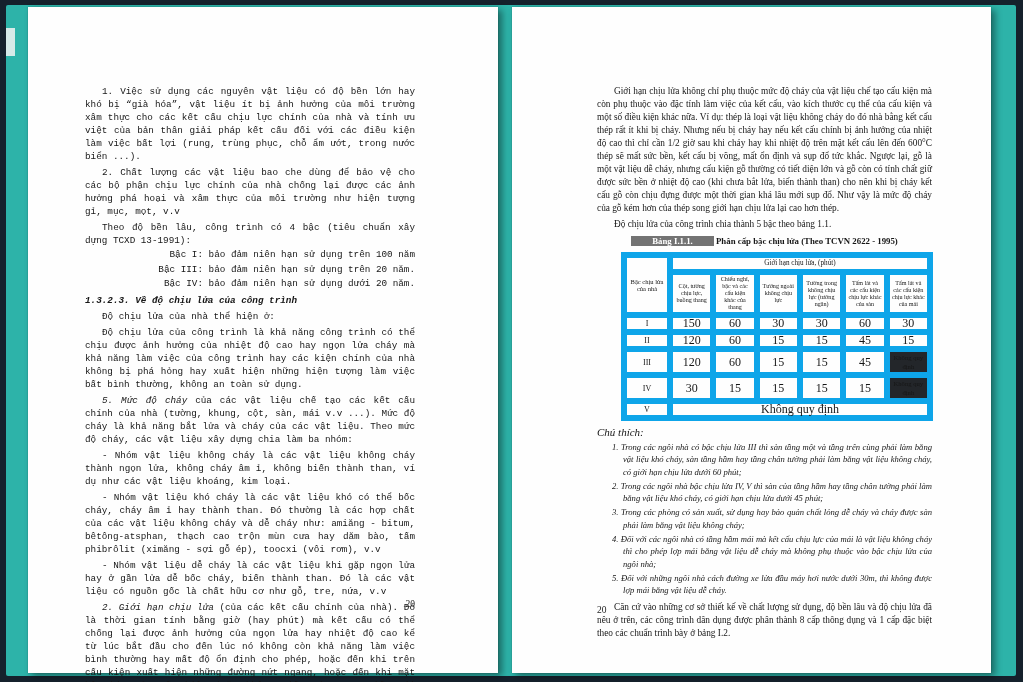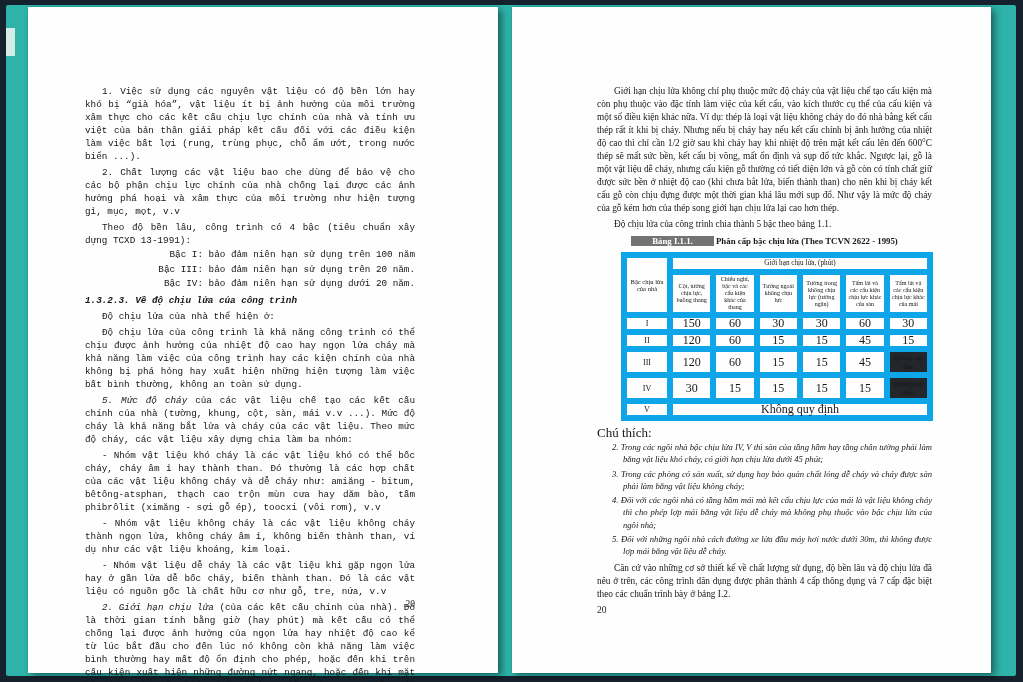--- a/index.html
+++ b/index.html
@@ -53,21 +53,21 @@
     border:6px solid #0ea5e9; text-align:center; vertical-align:middle;
     padding:1px 2px; color:#161616;
   }
   td.corner { width:46px; font-size:6.5px; line-height:7.5px; }
   td.spanhdr { font-size:7.2px; height:13px; }
   td.sub { font-size:6.1px; line-height:7px; height:35px; padding:1px; }
   td.rl { font-size:8px; height:13px; }
   td.val { font-size:12px; height:13px; }
   td.dark { background:#23262a; color:#ffffff; font-size:6.6px; }
 
-  .notes-heading { font-size:13px; margin:2px 0 2px 0; }
+  .notes-heading { font-style:italic; font-size:11px; margin:2px 0 2px 0; }
   .note {
     font-style:italic; font-size:8.6px; line-height:12.3px;
     margin:0 0 2px 26px; text-indent:-11px; text-align:justify;
   }
 </style>
 </head>
 <body>
 
 <div class="teal-bg"></div>
 <div class="edge-tab"></div>
@@ -77,22 +77,22 @@
     <p class="para">1. Việc sử dụng các nguyên vật liệu có độ bền lớn hay khó bị “già hóa”, vật liệu ít bị ảnh hưởng của môi trường xâm thực cho các kết cấu chịu lực chính của nhà và tính ưu việt của bản thân giải pháp kết cấu đối với các điều kiện làm việc bất lợi (rung, trùng phục, chỗ ẩm ướt, trong nước biển ...).</p>
     <p class="para">2. Chất lượng các vật liệu bao che dùng để bảo vệ cho các bộ phận chịu lực chính của nhà chống lại được các ảnh hưởng phá hoại và xâm thực của môi trường như hiện tượng gỉ, mục, mọt, v.v</p>
     <p class="para nogap">Theo độ bền lâu, công trình có 4 bậc (tiêu chuẩn xây dựng TCXD 13-1991):</p>
     <div class="bac">Bậc I: bảo đảm niên hạn sử dụng trên 100 năm</div>
     <div class="bac">Bậc III: bảo đảm niên hạn sử dụng trên 20 năm.</div>
     <div class="bac">Bậc IV: bảo đảm niên hạn sử dụng dưới 20 năm.</div>
     <p class="heading">1.3.2.3. Về độ chịu lửa của công trình</p>
     <p class="para">Độ chịu lửa của nhà thể hiện ở:</p>
     <p class="para">Độ chịu lửa của công trình là khả năng công trình có thể chịu được ảnh hưởng của nhiệt độ cao hay ngọn lửa cháy mà khả năng làm việc của công trình hay các kiện chính của nhà không bị phá hỏng hay xuất hiện những hiện tượng làm việc bất bình thường, không an toàn sử dụng.</p>
     <p class="para"><span class="lead">5. Mức độ cháy</span><span> của các vật liệu chế tạo các kết cấu chính của nhà (tường, khung, cột, sàn, mái v.v ...). Mức độ cháy là khả năng bắt lửa và cháy của các vật liệu. Theo mức độ cháy, các vật liệu xây dựng chia làm ba nhóm:</span></p>
+    <p class="para">- Nhóm vật liệu không cháy là các vật liệu không cháy thành ngọn lửa, không cháy âm ỉ, không biến thành than, ví dụ như các vật liệu khoáng, kim loại.</p>
     <p class="para">- Nhóm vật liệu khó cháy là các vật liệu khó có thể bốc cháy, cháy âm ỉ hay thành than. Đó thường là các hợp chất của các vật liệu không cháy và dễ cháy như: amiăng - bitum, bêtông-atsphan, thạch cao trộn mùn cưa hay dăm bào, tấm phibrôlit (ximăng - sợi gỗ ép), toocxi (vôi rơm), v.v</p>
-    <p class="para">- Nhóm vật liệu không cháy là các vật liệu không cháy thành ngọn lửa, không cháy âm ỉ, không biến thành than, ví dụ như các vật liệu khoáng, kim loại.</p>
     <p class="para">- Nhóm vật liệu dễ cháy là các vật liệu khi gặp ngọn lửa hay ở gần lửa dễ bốc cháy, biến thành than. Đó là các vật liệu có nguồn gốc là chất hữu cơ như gỗ, tre, nứa, v.v</p>
     <p class="para"><span class="lead">2. Giới hạn chịu lửa</span><span> (của các kết cấu chính của nhà). Đó là thời gian tính bằng giờ (hay phút) mà kết cấu có thể chống lại được ảnh hưởng của ngọn lửa hay nhiệt độ cao kể từ lúc bắt đầu cho đến lúc nó không còn khả năng làm việc bình thường hay mất độ ổn định cho phép, hoặc đến khi trên cấu kiện xuất hiện những đường nứt ngang, hoặc đến khi mặt bên kia của cấu kiện (mặt không tiếp xúc trực tiếp với nhiệt độ cao) đạt tới nhiệt độ 150°C.</span></p>
   </div>
   <div class="pgnum pgnum-left">20</div>
 </div>
 
 <div class="page page-right">
   <div class="content">
     <p class="para">Giới hạn chịu lửa không chỉ phụ thuộc mức độ cháy của vật liệu chế tạo cấu kiện mà còn phụ thuộc vào đặc tính làm việc của kết cấu, vào kích thước cụ thể của cấu kiện và một số điều kiện khác nữa. Ví dụ: thép là loại vật liệu không cháy do đó nhà bằng kết cấu thép rất ít khi bị cháy. Nhưng nếu bị cháy hay nếu kết cấu chính bị ảnh hưởng của nhiệt độ cao thì chỉ cần 1/2 giờ sau khi cháy hay khi nhiệt độ trên mặt kết cấu lên đến 600°C thép sẽ mất sức bền, kết cấu bị võng, mất ổn định và sụp đổ tức khắc. Ngược lại, gỗ là một vật liệu dễ cháy, nhưng cấu kiện gỗ thường có tiết diện lớn và gỗ còn có tính chất giữ được sức bền ở nhiệt độ cao (khi chưa bắt lửa, biến thành than) cho nên khi bị cháy kết cấu gỗ còn chịu đựng được một thời gian khá lâu mới sụp đổ. Như vậy là mức độ cháy của gỗ kém hơn của thép song giới hạn chịu lửa lại cao hơn thép.</p>
     <p class="para nogap">Độ chịu lửa của công trình chia thành 5 bậc theo bảng 1.1.</p>
@@ -152,21 +152,22 @@
         <td class="val dark">Không quy định</td>
       </tr>
       <tr>
         <td class="rl">V</td>
         <td class="val" colspan="6">Không quy định</td>
       </tr>
     </tbody>
       </table>
 
     <div class="notes-heading">Chú thích:</div>
+    <div class="note">1. Trong các ngôi nhà có bậc chịu lửa III thì sàn tầng một và tầng trên cùng phải làm bằng vật liệu khó cháy, sàn tầng hầm hay tầng chân tường phải làm bằng vật liệu không cháy, có giới hạn chịu lửa dưới 60 phút;</div>
     <div class="note">2. Trong các ngôi nhà bậc chịu lửa IV, V thì sàn của tầng hầm hay tầng chân tường phải làm bằng vật liệu khó cháy, có giới hạn chịu lửa dưới 45 phút;</div>
     <div class="note">3. Trong các phòng có sản xuất, sử dụng hay bảo quản chất lỏng dễ cháy và cháy được sàn phải làm bằng vật liệu không cháy;</div>
     <div class="note">4. Đối với các ngôi nhà có tầng hầm mái mà kết cấu chịu lực của mái là vật liệu không cháy thì cho phép lợp mái bằng vật liệu dễ cháy mà không phụ thuộc vào bậc chịu lửa của ngôi nhà;</div>
     <div class="note">5. Đối với những ngôi nhà cách đường xe lửa đầu máy hơi nước dưới 30m, thì không được lợp mái bằng vật liệu dễ cháy.</div>
 
-    <p class="para" style="margin-top:4px">Căn cứ vào những cơ sở thiết kế về chất lượng sử dụng, độ bền lâu và độ chịu lửa đã nêu ở trên, các công trình dân dụng được phân thành 4 cấp thông dụng và 7 cấp đặc biệt theo các chuẩn trình bày ở bảng I.2.</p>
+    <p class="para" style="margin-top:4px">Căn cứ vào những cơ sở thiết kế về chất lượng sử dụng, độ bền lâu và độ chịu lửa đã nêu ở trên, các công trình dân dụng được phân thành 8 cấp thông dụng và 1 cấp đặc biệt theo các chuẩn trình bày ở bảng I.2.</p>
   </div>
   <div class="pgnum pgnum-right">20</div>
 </div>
 
 </body></html>

